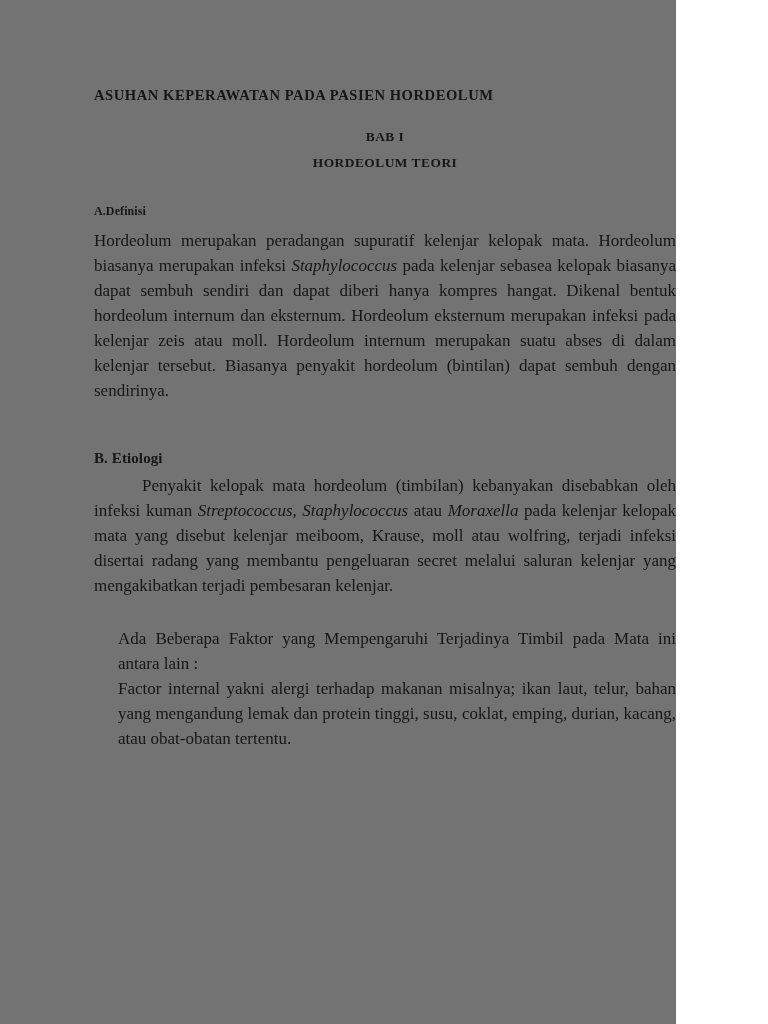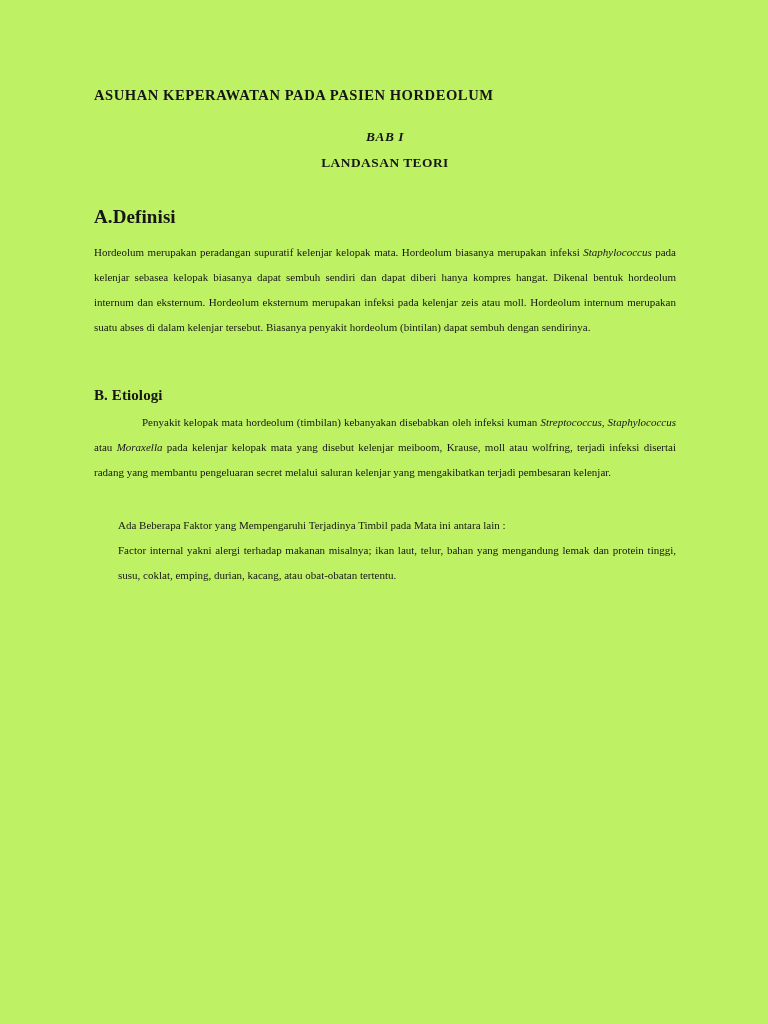--- a/index.html
+++ b/index.html
@@ -11,23 +11,23 @@
   body {
     width: 768px;
     height: 1024px;
     overflow: hidden;
     font-family: "Liberation Serif", "DejaVu Serif", serif;
     color: #161616;
     -webkit-font-smoothing: antialiased;
   }
   .page {
     position: relative;
-    width: 768px;
+    width: 676px;
     height: 1024px;
-    background: #bef264;
+    background: #737373;
     box-sizing: border-box;
   }
   .content {
     position: absolute;
     left: 94px;
     top: 84px;
     width: 582px;
   }
 
   
@@ -43,28 +43,27 @@
   .chapter-line {
     font-size: 13.4px;
     font-weight: bold;
     text-align: center;
     letter-spacing: 0.5px;
     line-height: 1.55;
     margin: 0;
   }
   .chapter-bab {
     margin-top: 20px;
-    font-style: italic;
   }
   .chapter-sub {
     margin-top: 6px;
   }
 
   .section-label {
-    font-size: 19px;
+    font-size: 12px;
     font-weight: bold;
     margin: 0;
     line-height: 1.6;
     letter-spacing: 0.1px;
   }
   .section-label-definisi {
     margin-top: 28px;
   }
 
   .big-heading {
@@ -76,21 +75,21 @@
   }
   .heading-etiologi {
     margin-top: 46px;
   }
   .heading-gejala {
     margin-top: 50px;
   }
 
   
   .body-par {
-    font-size: 11px;
+    font-size: 17px;
     line-height: 25px;
     text-align: justify;
     text-justify: inter-word;
     margin: 0;
     hyphens: none;
   }
   .par-definisi {
     margin-top: 7px;
   }
   .par-etiologi {
@@ -125,21 +124,21 @@
 </head>
 <body>
 
 <div class="page">
   <div class="content">
 
     <h1 class="doc-title">ASUHAN KEPERAWATAN PADA PASIEN HORDEOLUM</h1>
 
     <div class="chapter-line chapter-bab">BAB I</div>
 
-    <div class="chapter-line chapter-sub">LANDASAN TEORI</div>
+    <div class="chapter-line chapter-sub">HORDEOLUM TEORI</div>
 
     <div class="section-label section-label-definisi">A.Definisi</div>
 
     <p class="body-par par-definisi no-stretch"><span>Hordeolum merupakan peradangan supuratif kelenjar kelopak mata. Hordeolum biasanya merupakan infeksi </span><i>Staphylococcus</i><span> pada kelenjar sebasea kelopak  biasanya dapat sembuh sendiri dan dapat diberi hanya kompres hangat. Dikenal bentuk hordeolum internum dan eksternum. Hordeolum eksternum merupakan infeksi pada kelenjar zeis atau moll. Hordeolum internum merupakan suatu abses di dalam kelenjar tersebut. Biasanya penyakit hordeolum (bintilan) dapat sembuh dengan sendirinya.</span></p>
 
     <h2 class="big-heading heading-etiologi">B. Etiologi</h2>
 
     <p class="body-par par-etiologi indent no-stretch"><span>Penyakit kelopak mata hordeolum (timbilan) kebanyakan disebabkan oleh infeksi kuman </span><i>Streptococcus, Staphylococcus</i><span> atau </span><i>Moraxella</i><span> pada kelenjar kelopak mata yang disebut kelenjar meiboom, Krause, moll atau wolfring, terjadi infeksi disertai radang yang membantu pengeluaran secret melalui saluran kelenjar yang mengakibatkan terjadi pembesaran kelenjar.</span></p>
 
     <div class="faktor-block">

